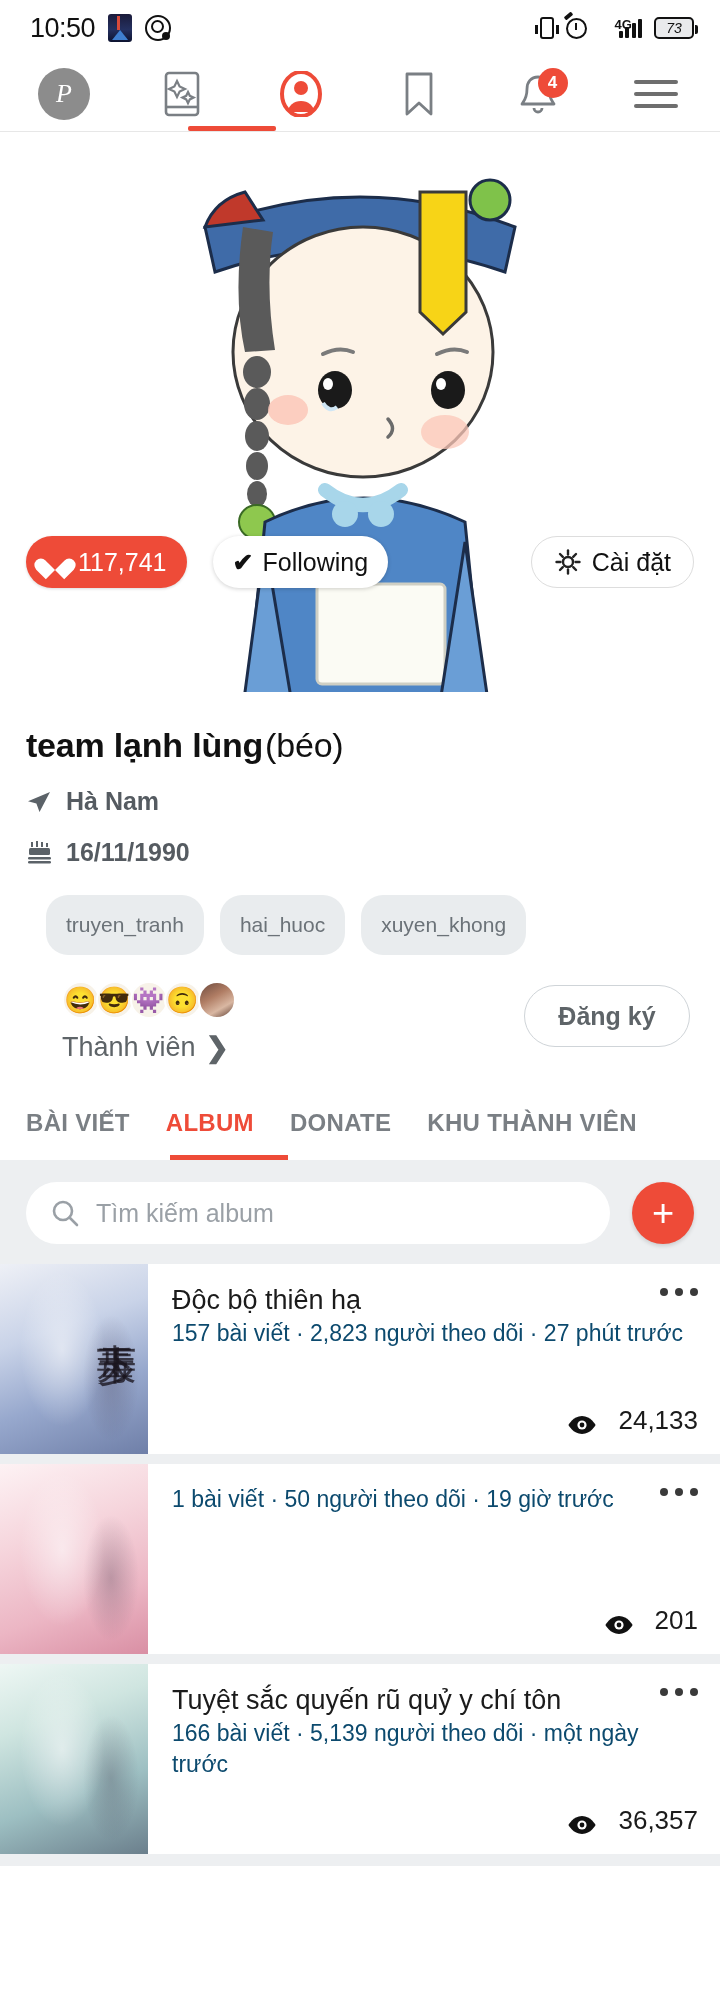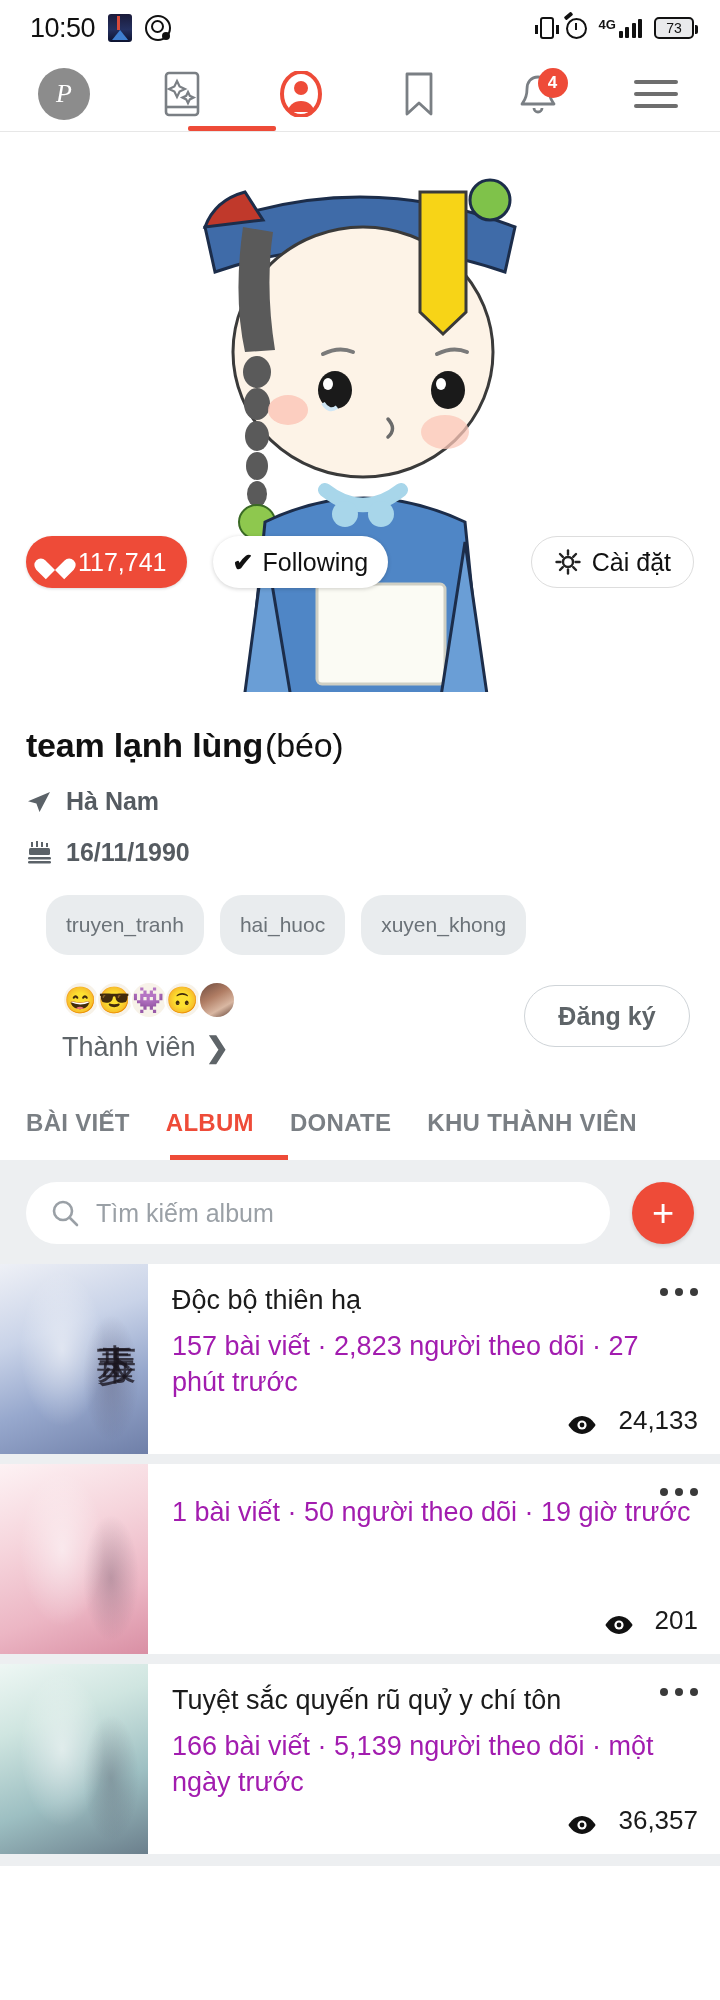--- a/index.html
+++ b/index.html
@@ -69,37 +69,37 @@
   }
   .sb-alarm::before {
     content:""; position:absolute; left:7px; top:3px; width:2.5px; height:7px; background:#111;
   }
   .sb-alarm::after {
     content:""; position:absolute; left:-4px; top:-6px; width:9px; height:4px;
     background:#111; transform: rotate(-40deg); border-radius:1px;
   }
   .sb-signal { display:flex; align-items:flex-end; gap:2.5px; position:relative; padding-left:20px;}
   .sb-signal .g4 {
-    position:absolute; left:0; top:-2px; font-size:13px; font-weight:bold; color:#111;
+    position:absolute; left:16px; top:-2px; font-size:13px; font-weight:bold; color:#111;
   }
   .sb-signal i { display:block; width:4px; background:#111; border-radius:1px; }
   .sb-signal i:nth-child(2){height:7px}
   .sb-signal i:nth-child(3){height:11px}
   .sb-signal i:nth-child(4){height:15px}
   .sb-signal i:nth-child(5){height:19px}
   .sb-battery {
     width: 40px; height: 22px; border: 2.5px solid #111; border-radius: 5px;
     display:flex; align-items:center; justify-content:center; position:relative;
     background:#e9eaec;
   }
   .sb-battery::after {
     content:""; position:absolute; right:-6px; top:6px; width:3px; height:9px;
     background:#111; border-radius:0 2px 2px 0;
   }
-  .sb-battery span { font-size:14px; color:#111; font-weight:500; }
+  .sb-battery span { font-size:14px; color:#111; font-weight:500;font-style:italic; }
 
   
   .topnav {
     height: 76px;
     display: flex;
     align-items: center;
     justify-content: space-between;
     padding: 0 28px;
     background: #ffffff;
     border-bottom: 1px solid #e7e7e7;
@@ -377,22 +377,21 @@
     padding-right: 70px;
     overflow:hidden; white-space:nowrap; text-overflow:ellipsis;
     line-height: 1.25;
   }
   .dots {
     position:absolute; top: 24px; right: 22px;
     display:flex; gap:7px;
   }
   .dots i { width:8px; height:8px; border-radius:50%; background:#3a3a3a; display:block; }
   .alb-sub {
-    margin-top: 10px;
-    font-size: 27px; color:#a21caf; line-height:1.35;
+    font-size: 23px; color:#0c4a6e; line-height:1.35;
   }
   .alb-views {
     margin-top: auto;
     align-self: flex-end;
     display:flex; align-items:center; gap:21px;
     font-size: 26px; color:#1b1b1b;
     padding-bottom: 4px;
   }
   .eye { width: 30px; height:20px; }
 </style>

